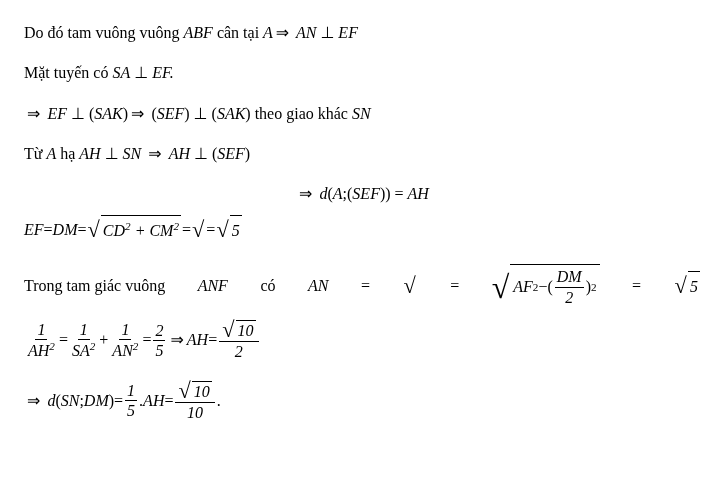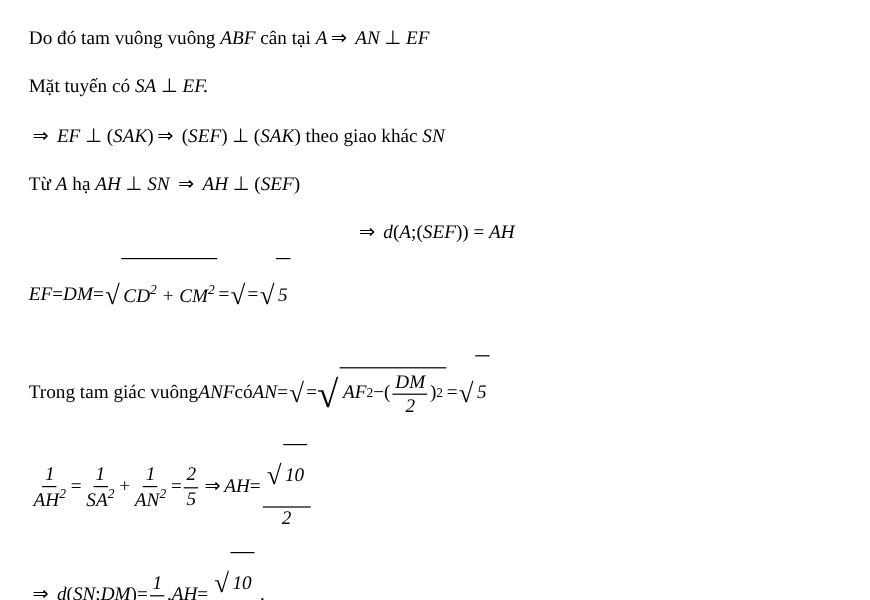--- a/index.html
+++ b/index.html
@@ -52,21 +52,21 @@
       vertical-align: middle;
       margin: 0 1px;
     }
     .sqrt-symbol {
       font-size: 1.4em;
       line-height: 1;
       margin-right: 1px;
     }
     .sqrt-content {
       border-top: 1.5px solid #000;
-      padding: 16px 2px;
+      padding: 0 2px;
       font-style: italic;
     }
     .big-sqrt {
       display: inline-flex;
       align-items: center;
       vertical-align: middle;
     }
     .big-sqrt-sym {
       font-size: 2em;
       line-height: 1;
@@ -135,21 +135,21 @@
   <span class="sqrt-wrap">
     <span class="sqrt-symbol">√</span>
   </span>
   <span> = </span>
   <span class="sqrt-wrap">
     <span class="sqrt-symbol">√</span>
     <span class="sqrt-content">5</span>
   </span>
 </div>
 
-<div class="block-line" style="display:flex;align-items:center;flex-wrap:wrap;">
+<div class="block-line" style="display:flex;align-items:center;flex-wrap:wrap;justify-content:space-between;">
   <span>Trong tam giác vuông </span>
   <span class="italic blue">ANF</span>
   <span> có </span>
   <span class="italic blue">AN</span>
   <span> = </span>
   <span class="sqrt-wrap">
     <span class="sqrt-symbol">√</span>
   </span>
   <span> = </span>
 

